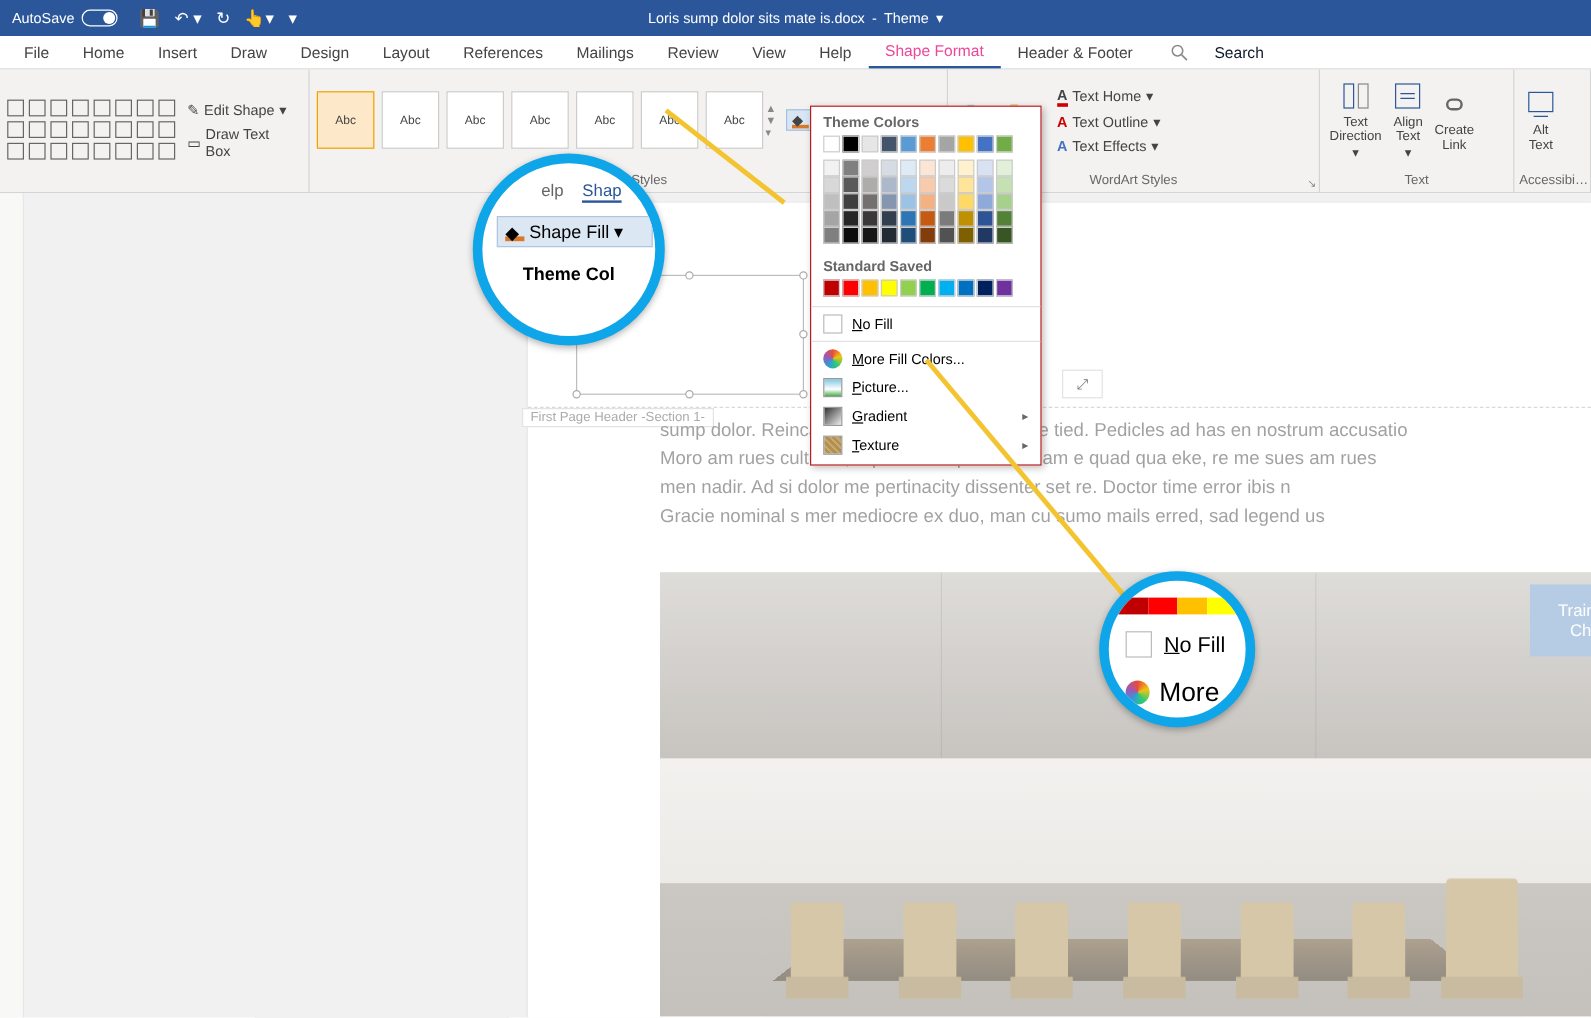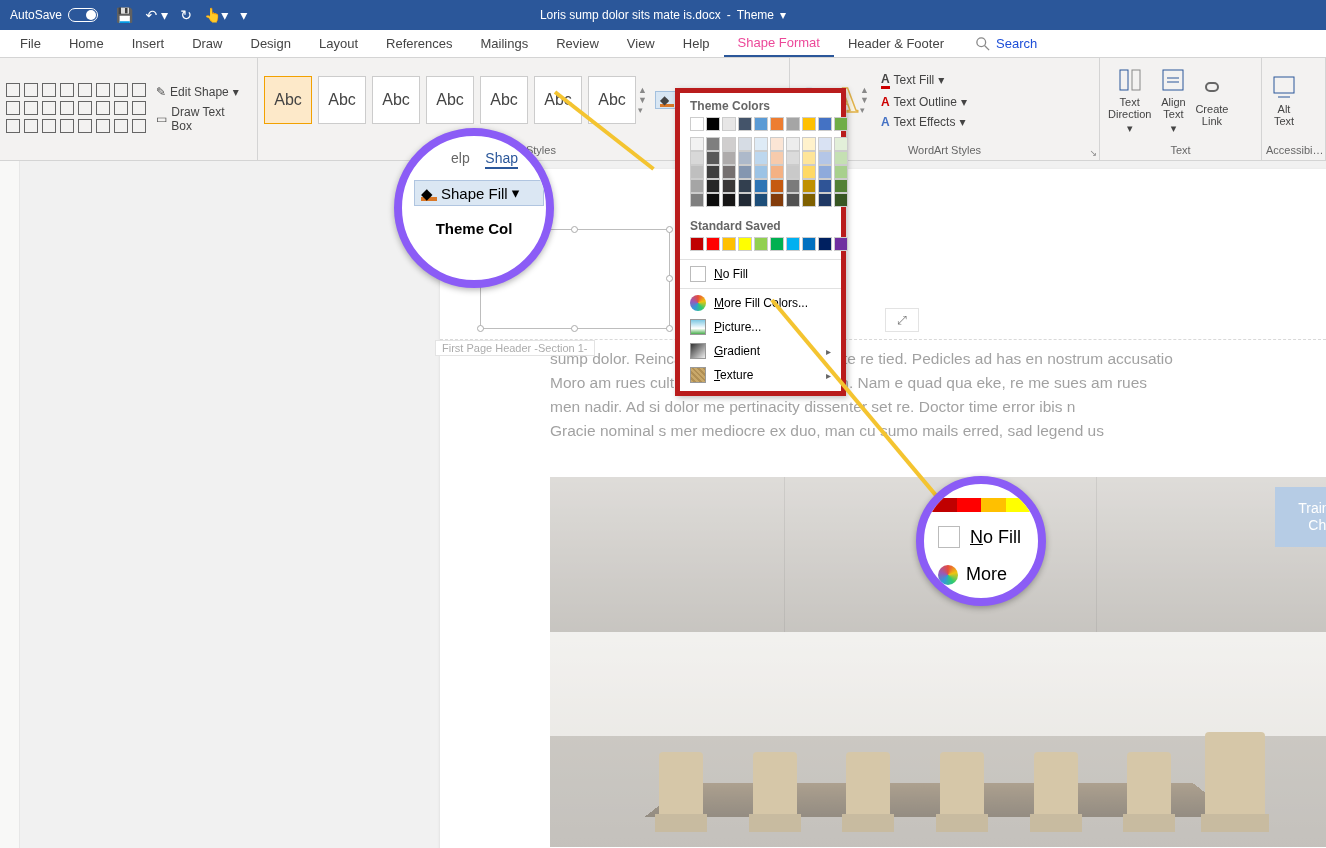--- a/index.html
+++ b/index.html
@@ -7,83 +7,83 @@
 .titlebar{height:30px;background:#2b579a;color:#fff;display:flex;align-items:center;font-size:12px}
 .autosave{display:flex;align-items:center;padding:0 10px;gap:6px}
 .toggle{width:30px;height:14px;border:1px solid #fff;border-radius:8px;position:relative;background:#2b579a}
 .toggle::after{content:'';position:absolute;right:1px;top:1px;width:10px;height:10px;background:#fff;border-radius:50%}
 .qat{display:flex;align-items:center;gap:12px;padding:0 8px;font-size:14px}
 .qat span{cursor:pointer}
 .title-center{position:absolute;left:50%;transform:translateX(-50%);display:flex;align-items:center;gap:6px}
 .tabs{height:28px;background:#fff;border-bottom:1px solid #d4d4d4;display:flex;align-items:center;padding:0 6px;font-size:13px;color:#444}
 .tab{padding:0 14px;height:100%;display:flex;align-items:center;cursor:pointer}
 .tab.active{color:#ec4899;border-bottom:2px solid #2b579a}
-.searchbox{display:flex;align-items:center;gap:6px;margin-left:18px;color:#1d4ed8}
+.searchbox{display:flex;align-items:center;gap:22px;margin-left:18px;color:#0f172a}
 .searchbox svg{width:14px;height:14px}
 .ribbon{height:103px;background:#f3f2f1;border-bottom:1px solid #d4d4d4;display:flex;font-size:11px;color:#444}
 .grp{border-right:1px solid #d4d4d4;display:flex;flex-direction:column;height:100%}
 .grp-body{flex:1;display:flex;align-items:center;padding:4px 6px}
 .grp-label{text-align:center;font-size:11px;color:#666;padding:2px 4px;height:18px;position:relative}
 .dlauncher{position:absolute;right:2px;bottom:2px;font-size:9px;color:#888}
 .shape-grid{display:grid;grid-template-columns:repeat(8,16px);grid-template-rows:repeat(3,16px);gap:2px}
 .shape-grid span{border:1px solid #666;width:14px;height:14px;font-size:0}
 .shape-side{display:flex;flex-direction:column;gap:2px;margin-left:4px}
 .sbtn{display:flex;align-items:center;gap:4px;padding:2px 4px;font-size:12px}
 .style-gal{display:flex;gap:6px}
-.style-box{width:48px;height:48px;border:1px solid #ccc;display:flex;align-items:center;justify-content:center;background:#fff;font-size:16px}
+.style-box{width:48px;height:48px;border:1px solid #ccc;display:flex;align-items:center;justify-content:center;background:#fff;font-size:10px}
 .style-box.sel{border:1px solid #f2a100;background:#fde9c9}
 .fill-side{display:flex;flex-direction:column;gap:2px;margin-left:8px;font-size:12px}
 .fill-btn{display:flex;align-items:center;gap:4px;padding:1px 4px;border:1px solid transparent}
 .fill-btn.hov{background:#d8e6f3;border:1px solid #a3c0de}
 .wa-gal{display:flex;gap:10px}
 .wa{font-size:36px;font-weight:bold;font-family:'Times New Roman',serif}
 .wa1{color:#5b9bd5;text-shadow:0 0 1px #2e75b6}
 .wa2{color:#faf4e3;-webkit-text-stroke:1.5px #e2b34a}
 .wa-side{display:flex;flex-direction:column;gap:2px;margin-left:8px;font-size:12px}
 .txt-grp{display:flex;gap:8px;padding:4px 8px}
 .txt-btn{display:flex;flex-direction:column;align-items:center;gap:2px;font-size:11px;text-align:center;line-height:1.1}
 .txt-btn svg{width:28px;height:28px}
 .doc-area{position:absolute;top:161px;left:0;right:0;bottom:0;background:#e6e6e6;display:flex}
 .ruler-v{width:20px;background:#f3f2f1;border-right:1px solid #d4d4d4}
 .gutter{flex:0 0 420px;background:#e6e6e6}
 .page{flex:1;background:#fff;margin-top:8px;box-shadow:0 1px 3px rgba(0,0,0,0.2);position:relative;min-height:700px}
 .ruler-h{position:absolute;top:161px;left:20px;right:0;height:18px;background:#f9f9f9;border-bottom:1px solid #d4d4d4;font-size:9px;color:#666}
 .ruler-h::before{content:'';position:absolute;left:0;width:420px;height:100%;background:#f3f2f1}
 .overlay{position:absolute;top:161px;left:0;right:0;bottom:0;background:rgba(255,255,255,0.45);pointer-events:none}
-.dropdown{position:absolute;top:88px;left:675px;width:171px;background:#fff;border:5px solid #b91c1c;box-shadow:2px 2px 6px rgba(0,0,0,0.25);font-size:12px;z-index:20;padding-bottom:4px}
+.dropdown{position:absolute;top:88px;left:675px;width:193px;background:#fff;border:1px solid #b91c1c;box-shadow:2px 2px 6px rgba(0,0,0,0.25);font-size:12px;z-index:20;padding-bottom:4px}
 .dd-section{padding:6px 10px 4px;font-weight:600;color:#666;font-size:12px}
 .swatch-grid{display:grid;grid-template-columns:repeat(10,14px);gap:2px;padding:0 10px 6px}
 .sw{width:14px;height:14px;border:1px solid #ccc}
 .swatch-grid.shades{grid-template-rows:repeat(5,14px);gap:0 2px}
 .dd-sep{height:1px;background:#e1e1e1;margin:2px 0}
 .dd-item{display:flex;align-items:center;gap:8px;padding:4px 10px;cursor:pointer}
 .dd-item.arrow::after{content:'▸';margin-left:auto;font-size:10px;color:#666}
 .dd-item u{text-decoration:underline}
 .dd-icon{width:16px;height:16px;display:flex;align-items:center;justify-content:center;border:1px solid #999;font-size:10px}
 .nofill-sw{width:16px;height:16px;border:1px solid #bbb;background:#fff}
 .doc-text{position:absolute;top:178px;left:110px;right:0;font-size:15.5px;color:#555;line-height:1.55}
 .hdr-dash{position:absolute;top:170px;left:0;right:0;border-top:1px dashed #bbb}
 .hdr-tag{position:absolute;top:171px;left:-5px;background:#fff;border:1px solid #ccc;padding:1px 6px;font-size:11px;color:#666}
 .shape-sel{position:absolute;top:60px;left:40px;width:190px;height:100px;border:1px solid #888}
 .handle{position:absolute;width:7px;height:7px;background:#fff;border:1px solid #666;border-radius:50%}
 .img-block{position:absolute;top:308px;left:110px;width:780px;height:370px;background:linear-gradient(#b8b4ae,#ada79d 40%,#948f86);overflow:hidden}
 .callout{position:absolute;top:10px;right:-45px;width:100px;height:60px;background:#7ba3cf;color:#fff;display:flex;align-items:center;justify-content:center;text-align:center;font-size:14px;line-height:1.2}
-.mag{position:absolute;border-radius:50%;border:8px solid #8b5cf6;background:#fff;overflow:hidden;z-index:30;box-shadow:0 2px 6px rgba(0,0,0,0.3)}
+.mag{position:absolute;border-radius:50%;border:8px solid #0ea5e9;background:#fff;overflow:hidden;z-index:30;box-shadow:0 2px 6px rgba(0,0,0,0.3)}
 .mag1{top:128px;left:394px;width:160px;height:160px}
 .mag2{top:476px;left:916px;width:130px;height:130px}
 .mag-inner{padding:14px 8px;font-size:14px}
 .mag1 .ln1{text-align:right;color:#666;font-size:14px;padding-right:20px}
 .mag1 .ln1 b{color:#2b579a;font-weight:normal;border-bottom:2px solid #2b579a;padding-bottom:1px}
 .mag1 .ln2{margin-top:14px;background:#dbe7f3;border:1px solid #b0c5e0;padding:3px 6px;display:flex;align-items:center;gap:4px;font-size:15px;width:130px;margin-left:4px}
 .mag1 .ln3{margin-top:14px;font-weight:700;font-size:15px;text-align:center}
 .mag2 .row1{height:14px;display:flex;gap:0;margin-bottom:14px}
 .mag2 .row1 span{flex:1}
 .mag2 .row2{display:flex;align-items:center;gap:10px;font-size:18px;padding-left:6px}
 .mag2 .row2 .nfs{width:22px;height:22px;border:1px solid #bbb}
-.mag2 .row3{margin-top:16px;font-size:18px;padding-left:6px;display:flex;align-items:center;gap:8px}
+.mag2 .row3{margin-top:16px;font-size:22px;padding-left:6px;display:flex;align-items:center;gap:8px}
 .mag2 .mc-ic{width:20px;height:20px;border-radius:50%;background:conic-gradient(#e74c3c,#f1c40f,#2ecc71,#3498db,#9b59b6,#e74c3c)}
 .cline{position:absolute;background:#f4c430;height:4px;transform-origin:left center;z-index:25}
 .cline1{top:90px;left:555px;width:125px;transform:rotate(38deg)}
 .cline2{top:298px;left:772px;width:305px;transform:rotate(50deg)}
 .mini-toolbar{position:absolute;top:78px;left:404px;width:34px;height:24px;border:1px solid #ccc;background:#fff;display:flex;align-items:center;justify-content:center;font-size:12px}
 .conf-room{position:absolute;left:0;right:0;bottom:0;top:0}
 .ceiling{position:absolute;top:0;left:0;right:0;height:42%;background:linear-gradient(#c4c0ba,#9a958d)}
 .ceiling::before,.ceiling::after{content:'';position:absolute;top:0;bottom:0;width:1px;background:rgba(0,0,0,0.15)}
 .ceiling::before{left:30%}.ceiling::after{left:70%}
 .windows{position:absolute;top:42%;left:0;right:0;height:28%;background:linear-gradient(#e8e6e2,#dcd9d3)}
@@ -199,21 +199,21 @@
       <div class="wa-gal">
         <div class="wa wa1">A</div>
         <div class="wa wa2">A</div>
       </div>
       <div style="display:flex;flex-direction:column;gap:0;margin-left:2px;color:#888;font-size:9px">
         <span>▲</span>
         <span>▼</span>
         <span>▾</span>
       </div>
       <div class="wa-side">
-        <div class="sbtn"><span style="border-bottom:3px solid #c00;font-weight:bold">A</span> <span>Text Fill</span> ▾</div>
+        <div class="sbtn"><span style="border-bottom:3px solid #c00;font-weight:bold">A</span> <span>Text Home</span> ▾</div>
         <div class="sbtn"><span style="color:#c00;font-weight:bold">A</span> <span>Text Outline</span> ▾</div>
         <div class="sbtn"><span style="color:#4472c4;font-weight:bold">A</span> <span>Text Effects</span> ▾</div>
       </div>
     </div>
     <div class="grp-label"><span>WordArt Styles</span><span class="dlauncher">↘</span></div>
   </div>
   <div class="grp" style="width:162px">
     <div class="grp-body txt-grp">
       <div class="txt-btn"><svg viewBox="0 0 28 28">
             <rect x="4" y="4" width="8" height="20" fill="none" stroke="#2b579a"></rect>

